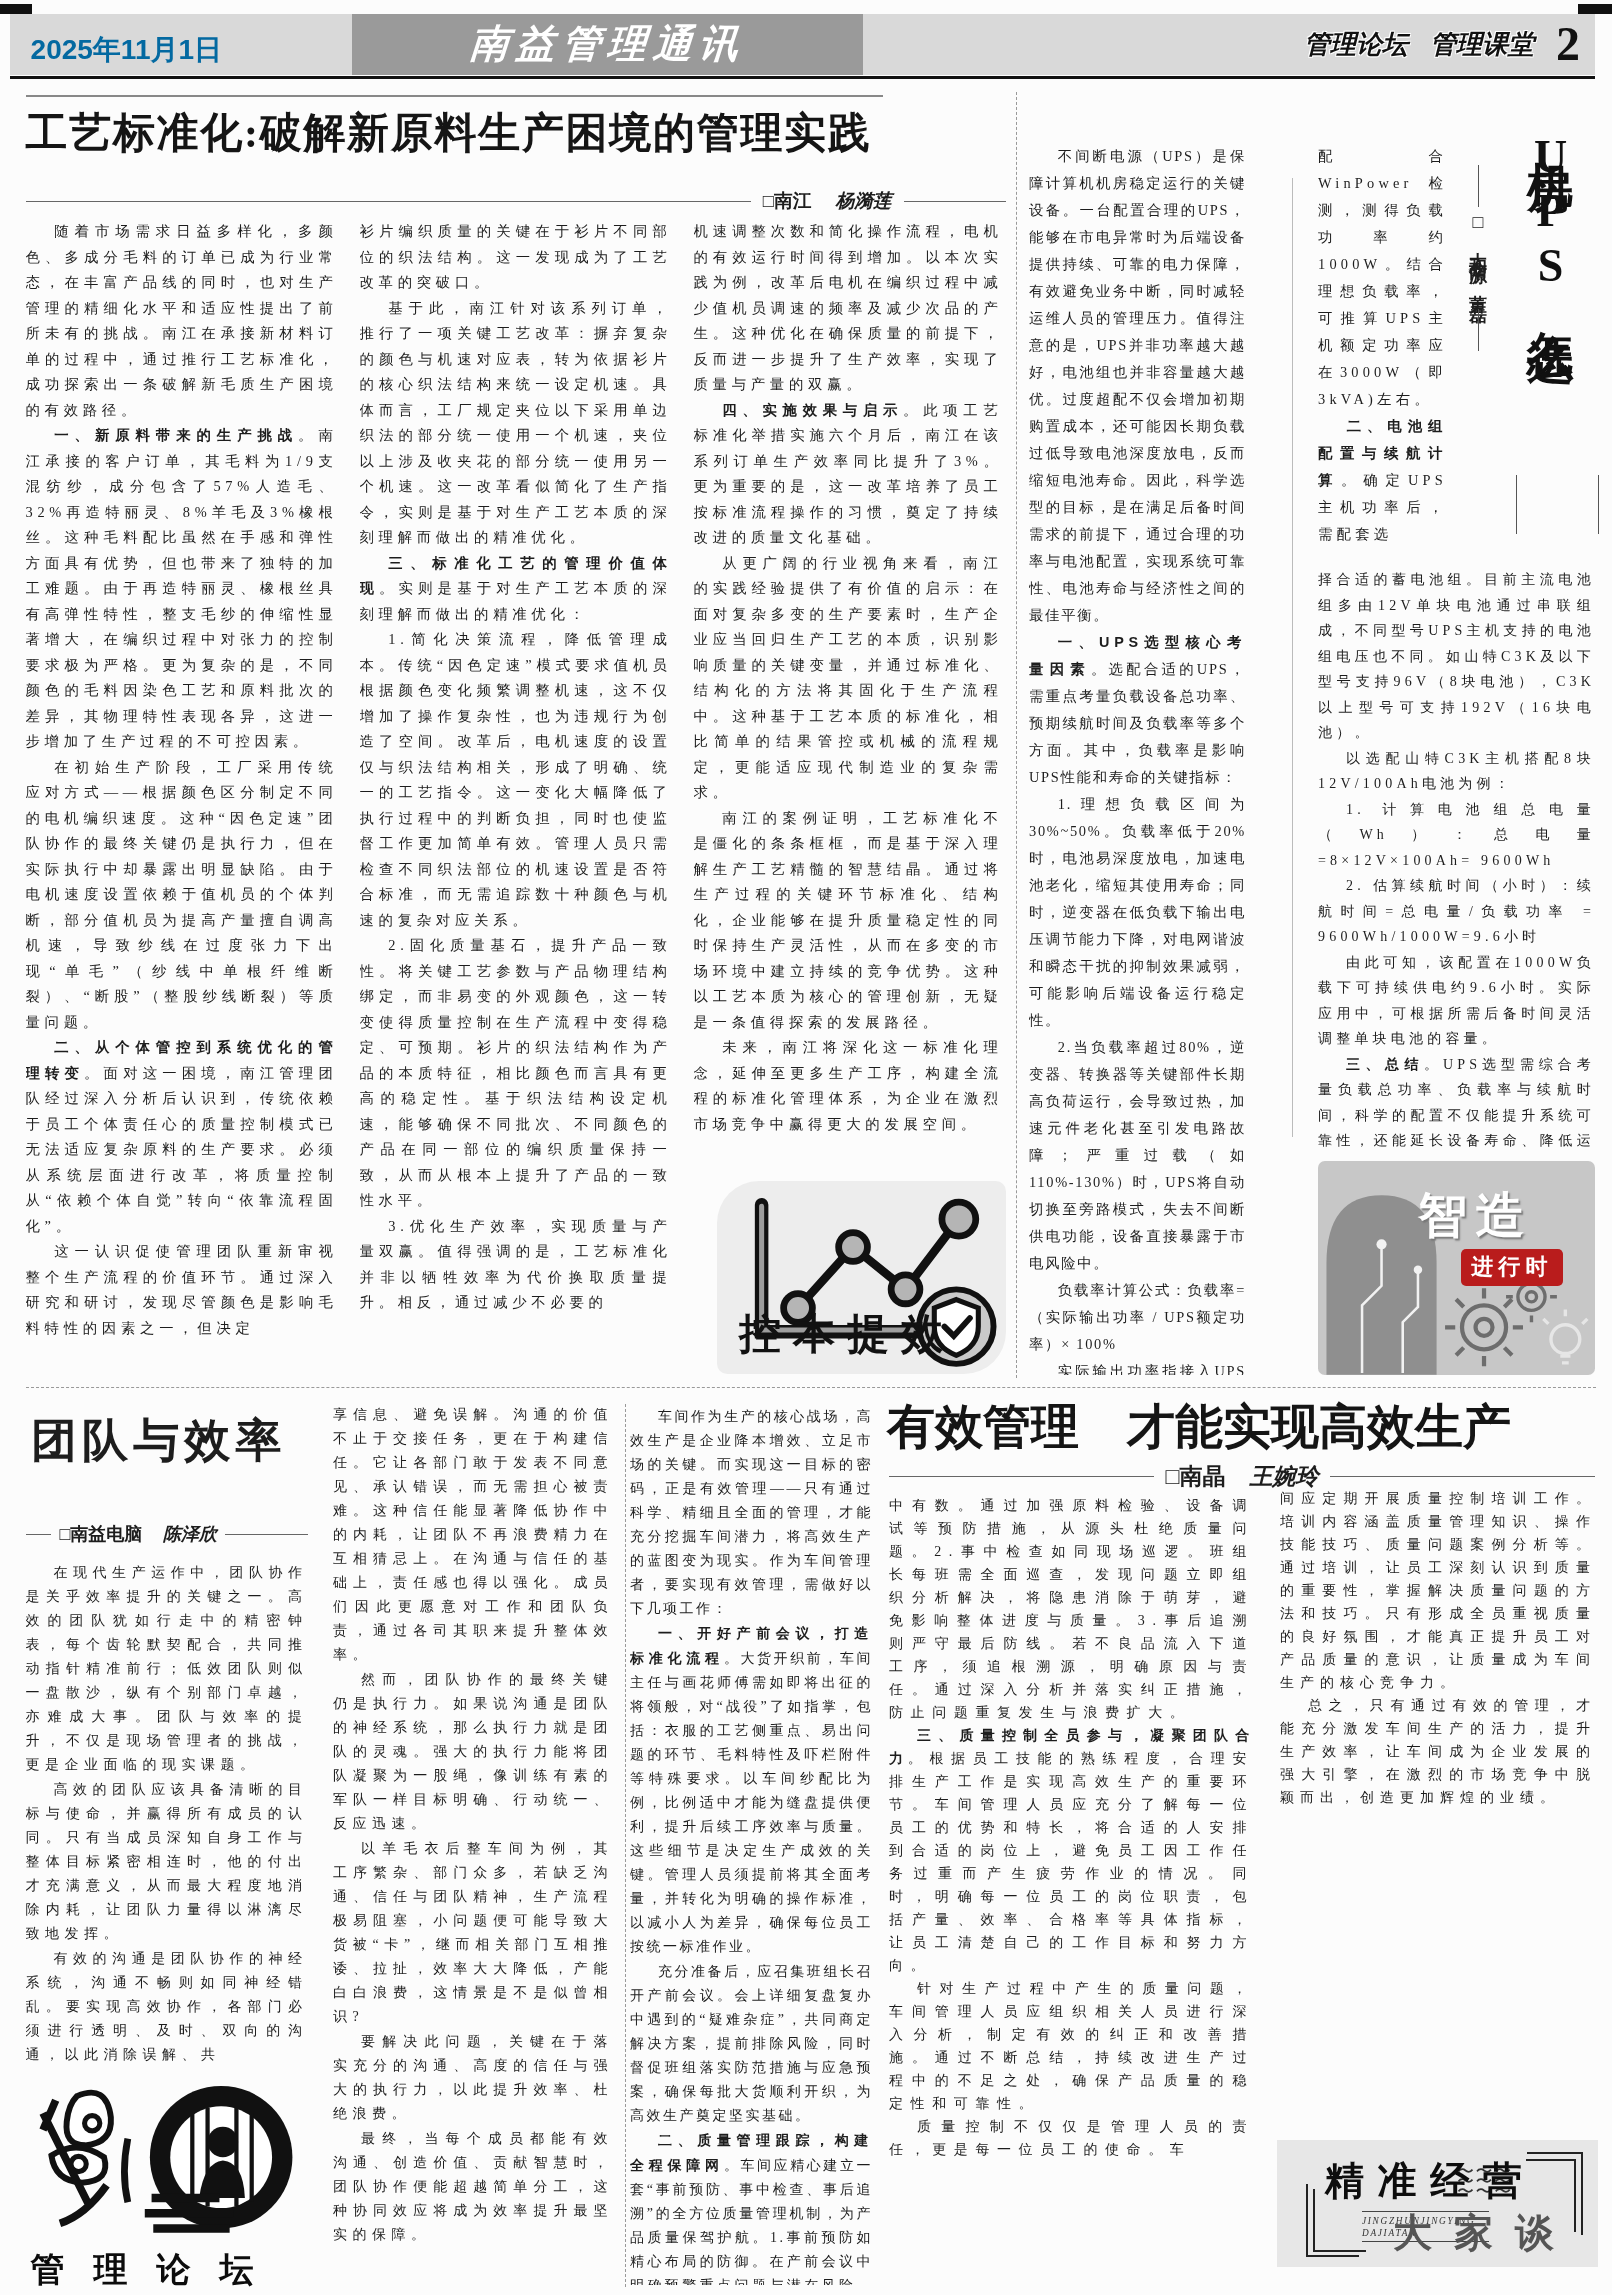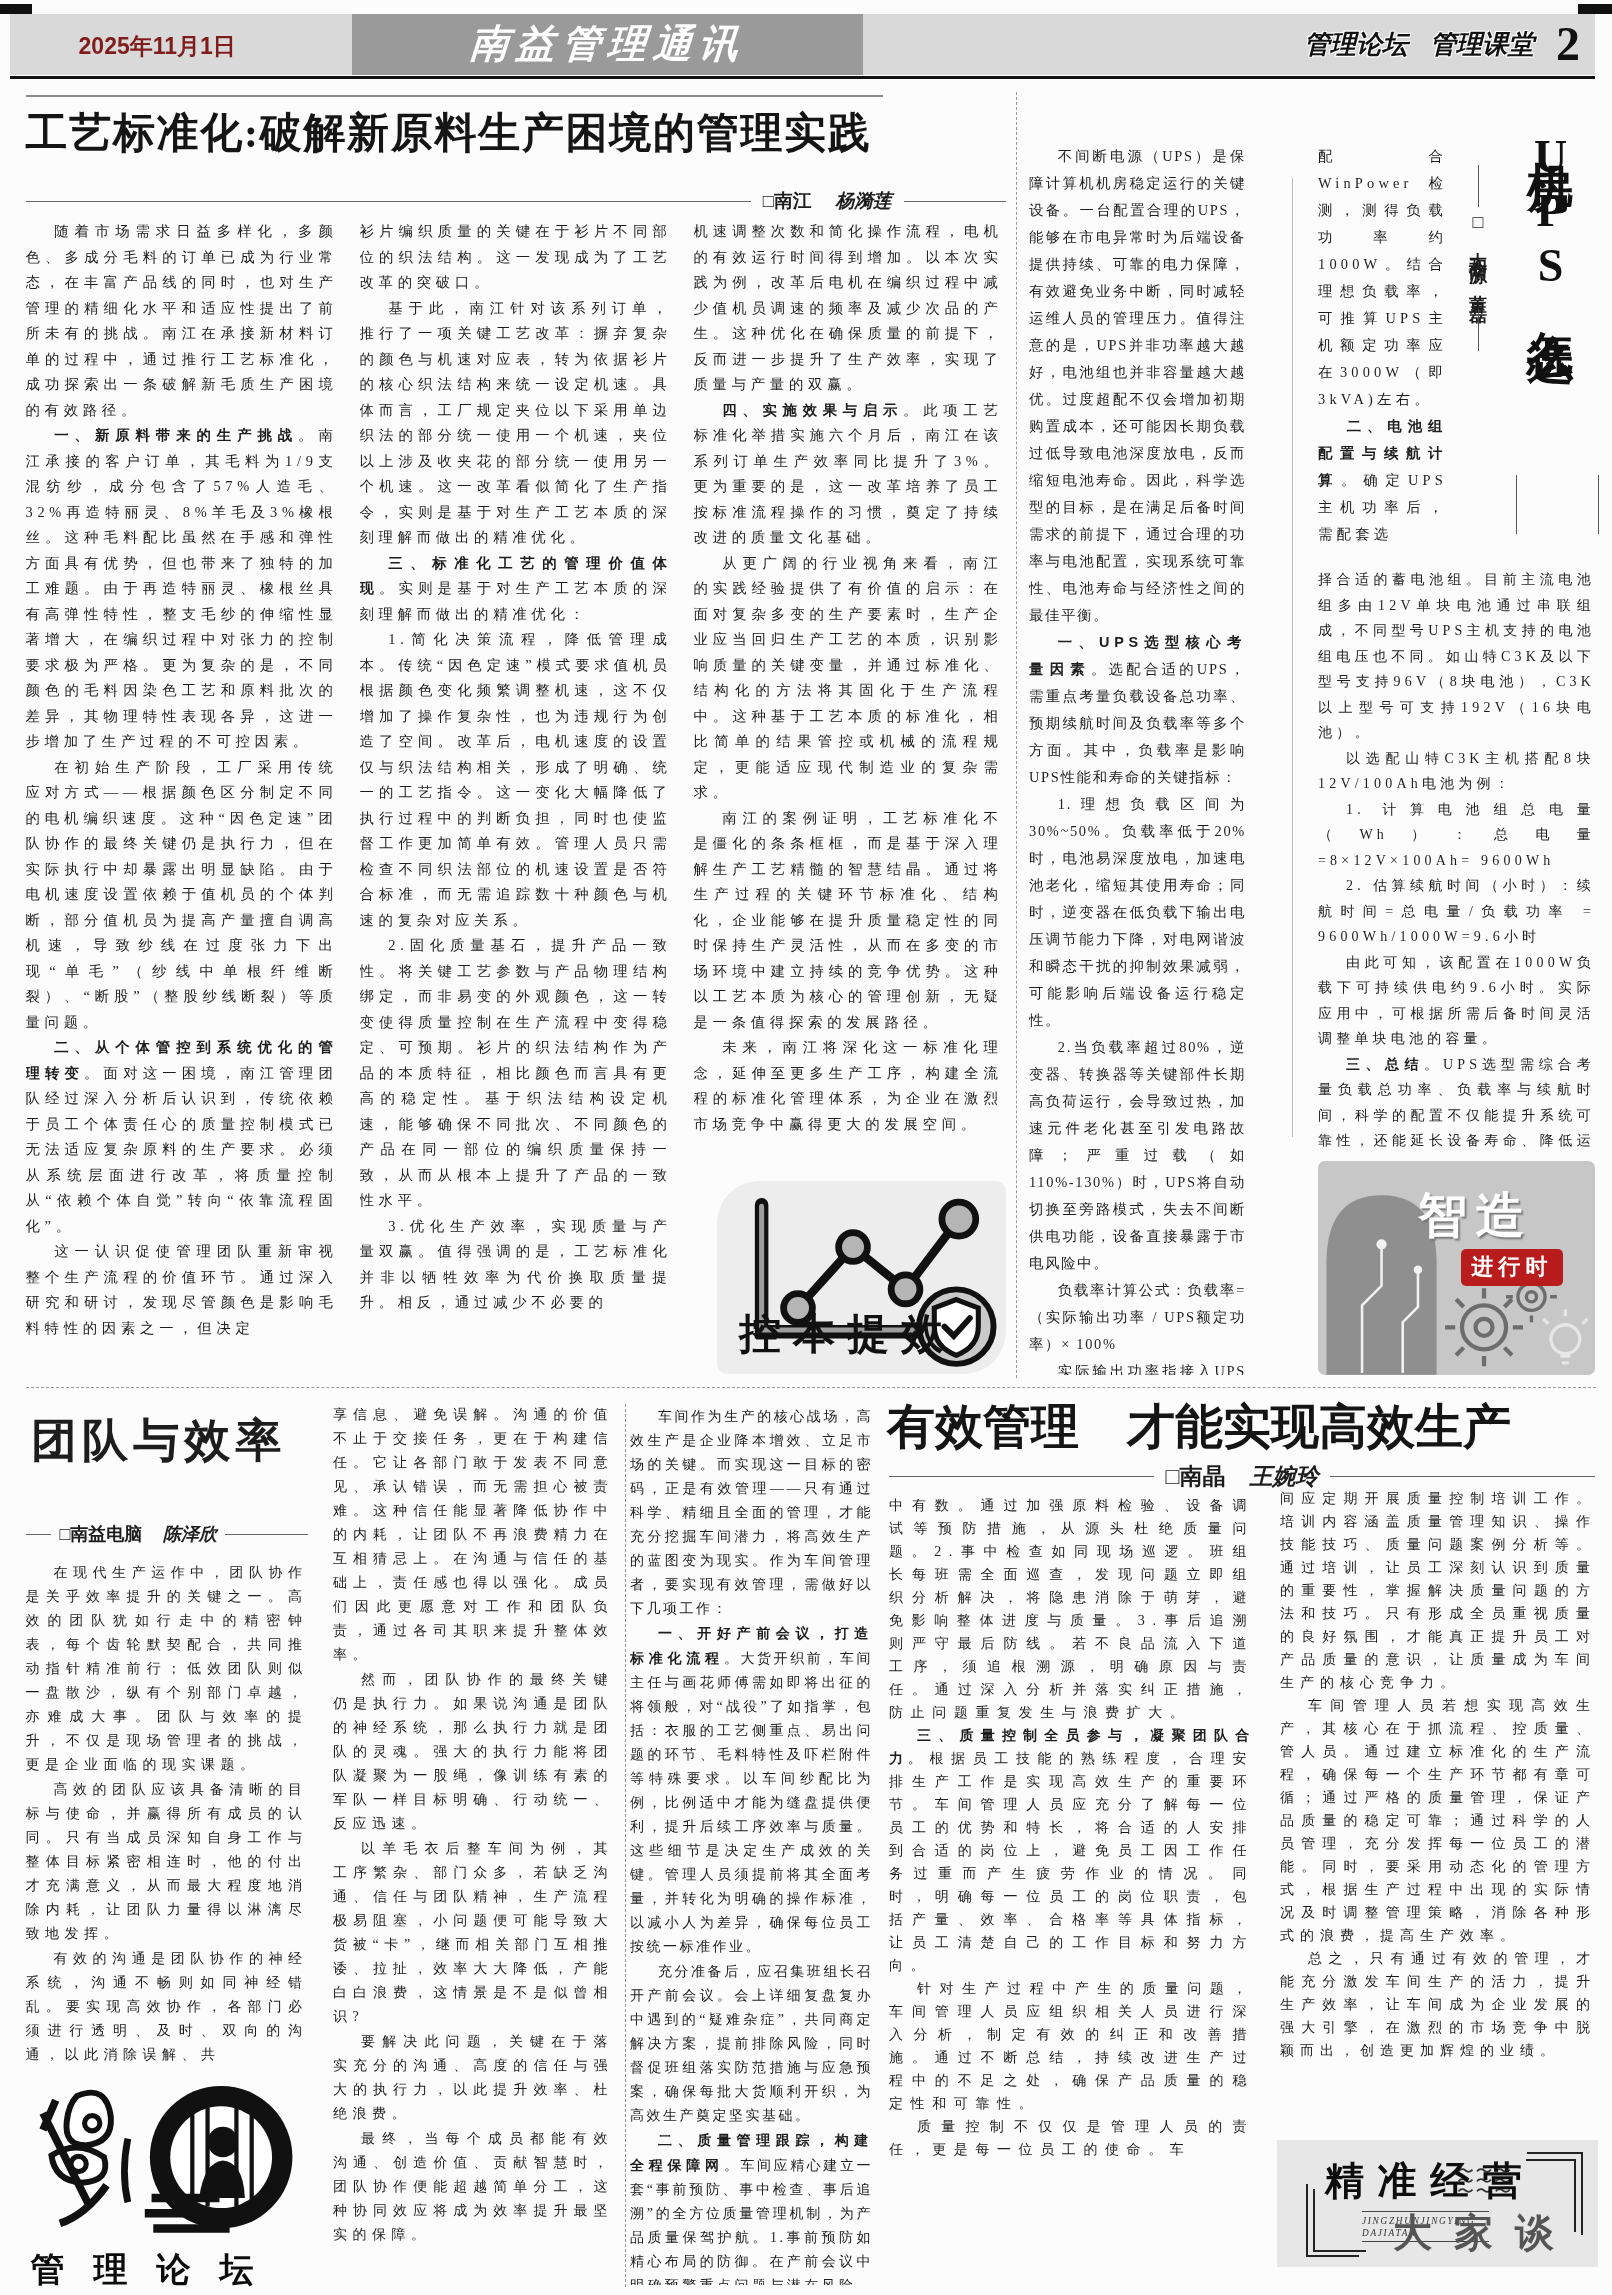--- a/index.html
+++ b/index.html
@@ -4,21 +4,21 @@
 <style>
   html,body{margin:0;padding:0;background:#e9e9e9;}
   #page{position:relative;width:1612px;height:2295px;background:#fcfcfc;overflow:hidden;
         font-family:"Liberation Serif","DejaVu Serif",serif;color:#1d1d1d;}
   .abs{position:absolute;}
   
   #corner-l{left:0;top:4.2px;width:32px;height:10.2px;background:#111;}
   #corner-r{left:1578px;top:4.2px;width:34px;height:10.2px;background:#111;}
   #band{left:10.2px;top:13.6px;width:1585px;height:61px;background:#d9d9d9;}
   #date{position:absolute;left:20.4px;top:17px;font-family:"Liberation Sans",sans-serif;
-        font-weight:bold;font-size:23px;color:#7f1d1d;margin-left:48px;}
+        font-weight:bold;font-size:28px;color:#0369a1;}
   #mastbox{position:absolute;left:342px;top:0;width:511px;height:61px;background:#9a9a9a;
         display:flex;align-items:center;justify-content:center;}
   #masttext{color:#fff;font-size:39px;font-weight:bold;font-style:italic;letter-spacing:6.8px;
         transform:skewX(-4deg);white-space:nowrap;}
   #hdr-right{position:absolute;right:15.3px;top:0;height:61px;display:flex;align-items:center;gap:22px;}
   .sec-name{font-size:26px;font-weight:bold;font-style:italic;color:#111;
         text-shadow:-0.8px -0.8px 0 #fff,0.8px -0.8px 0 #fff,-0.8px 0.8px 0 #fff,0.8px 0.8px 0 #fff;}
   #page-no{font-size:48px;font-weight:bold;color:#111;line-height:1;}
   #band-rule{left:10.2px;top:76px;width:1585px;height:2.5px;background:#111;}
   
@@ -302,21 +302,20 @@
   <div class="abs ncol" id="eff-col2">
 
   <p class="para cont"><b class="ph"></b><span>中有数。通过加强原料检验、设备调试等预防措施，从源头杜绝质量问题。2.事中检查如同现场巡逻。班组长每班需全面巡查，发现问题立即组织分析解决，将隐患消除于萌芽，避免影响整体进度与质量。3.事后追溯则严守最后防线。若不良品流入下道工序，须追根溯源，明确原因与责任。通过深入分析并落实纠正措施，防止问题重复发生与浪费扩大。</span></p>
       <p class="para ind"><b class="ph">三、质量控制全员参与，凝聚团队合力</b><span>。根据员工技能的熟练程度，合理安排生产工作是实现高效生产的重要环节。车间管理人员应充分了解每一位员工的优势和特长，将合适的人安排到合适的岗位上，避免员工因工作任务过重而产生疲劳作业的情况。同时，明确每一位员工的岗位职责，包括产量、效率、合格率等具体指标，让员工清楚自己的工作目标和努力方向。</span></p>
       <p class="para ind"><b class="ph"></b><span>针对生产过程中产生的质量问题，车间管理人员应组织相关人员进行深入分析，制定有效的纠正和改善措施。通过不断总结，持续改进生产过程中的不足之处，确保产品质量的稳定性和可靠性。</span></p>
       <p class="para ind"><b class="ph"></b><span>质量控制不仅仅是管理人员的责任，更是每一位员工的使命。车</span></p>
     </div>
   <div class="abs ncol" id="eff-col3">
 
   <p class="para cont"><b class="ph"></b><span>间应定期开展质量控制培训工作。培训内容涵盖质量管理知识、操作技能技巧、质量问题案例分析等。通过培训，让员工深刻认识到质量的重要性，掌握解决质量问题的方法和技巧。只有形成全员重视质量的良好氛围，才能真正提升员工对产品质量的意识，让质量成为车间生产的核心竞争力。</span></p>
-      <p class="para ind"><b class="ph"></b><span>车间管理人员若想实现高效生产，其核心在于抓流程、控质量、管人员。通过建立标准化的生产流程，确保每一个生产环节都有章可循；通过严格的质量管理，保证产品质量的稳定可靠；通过科学的人员管理，充分发挥每一位员工的潜能。同时，要采用动态化的管理方式，根据生产过程中出现的实际情况及时调整管理策略，消除各种形式的浪费，提高生产效率。</span></p>
       <p class="para ind"><b class="ph"></b><span>总之，只有通过有效的管理，才能充分激发车间生产的活力，提升生产效率，让车间成为企业发展的强大引擎，在激烈的市场竞争中脱颖而出，创造更加辉煌的业绩。</span></p>
     </div>
 
   <div class="abs" id="jingzhun">
     <div class="jz-corner-bl"></div>
     <div class="jz-corner-tr"></div>
     <div id="jz-waves">〜〜〜<br>〜〜〜<br>〜〜〜</div>
     <div id="jz-t1">精准经营</div>
     <div id="jz-sub">
       <div>JINGZHUNJINGYING</div>

